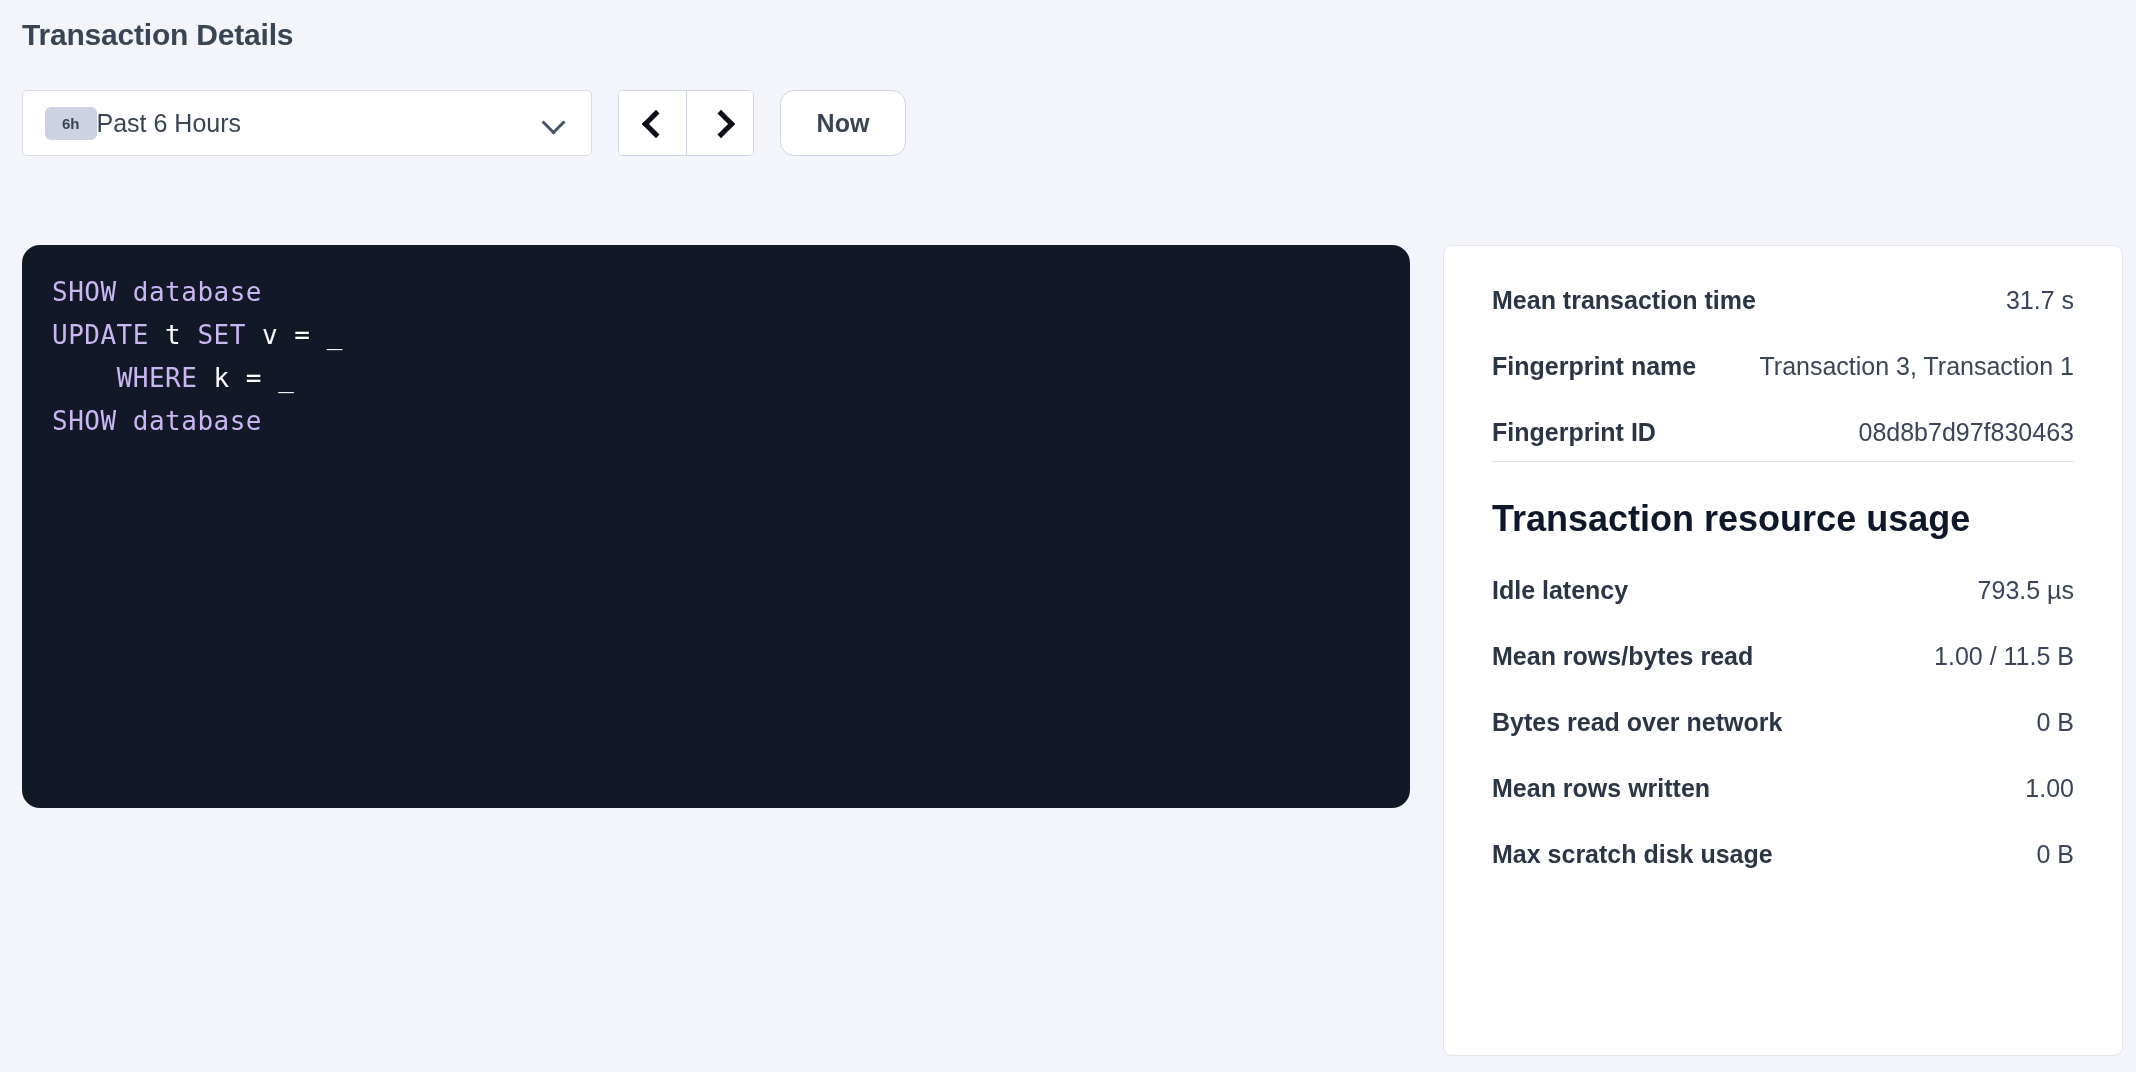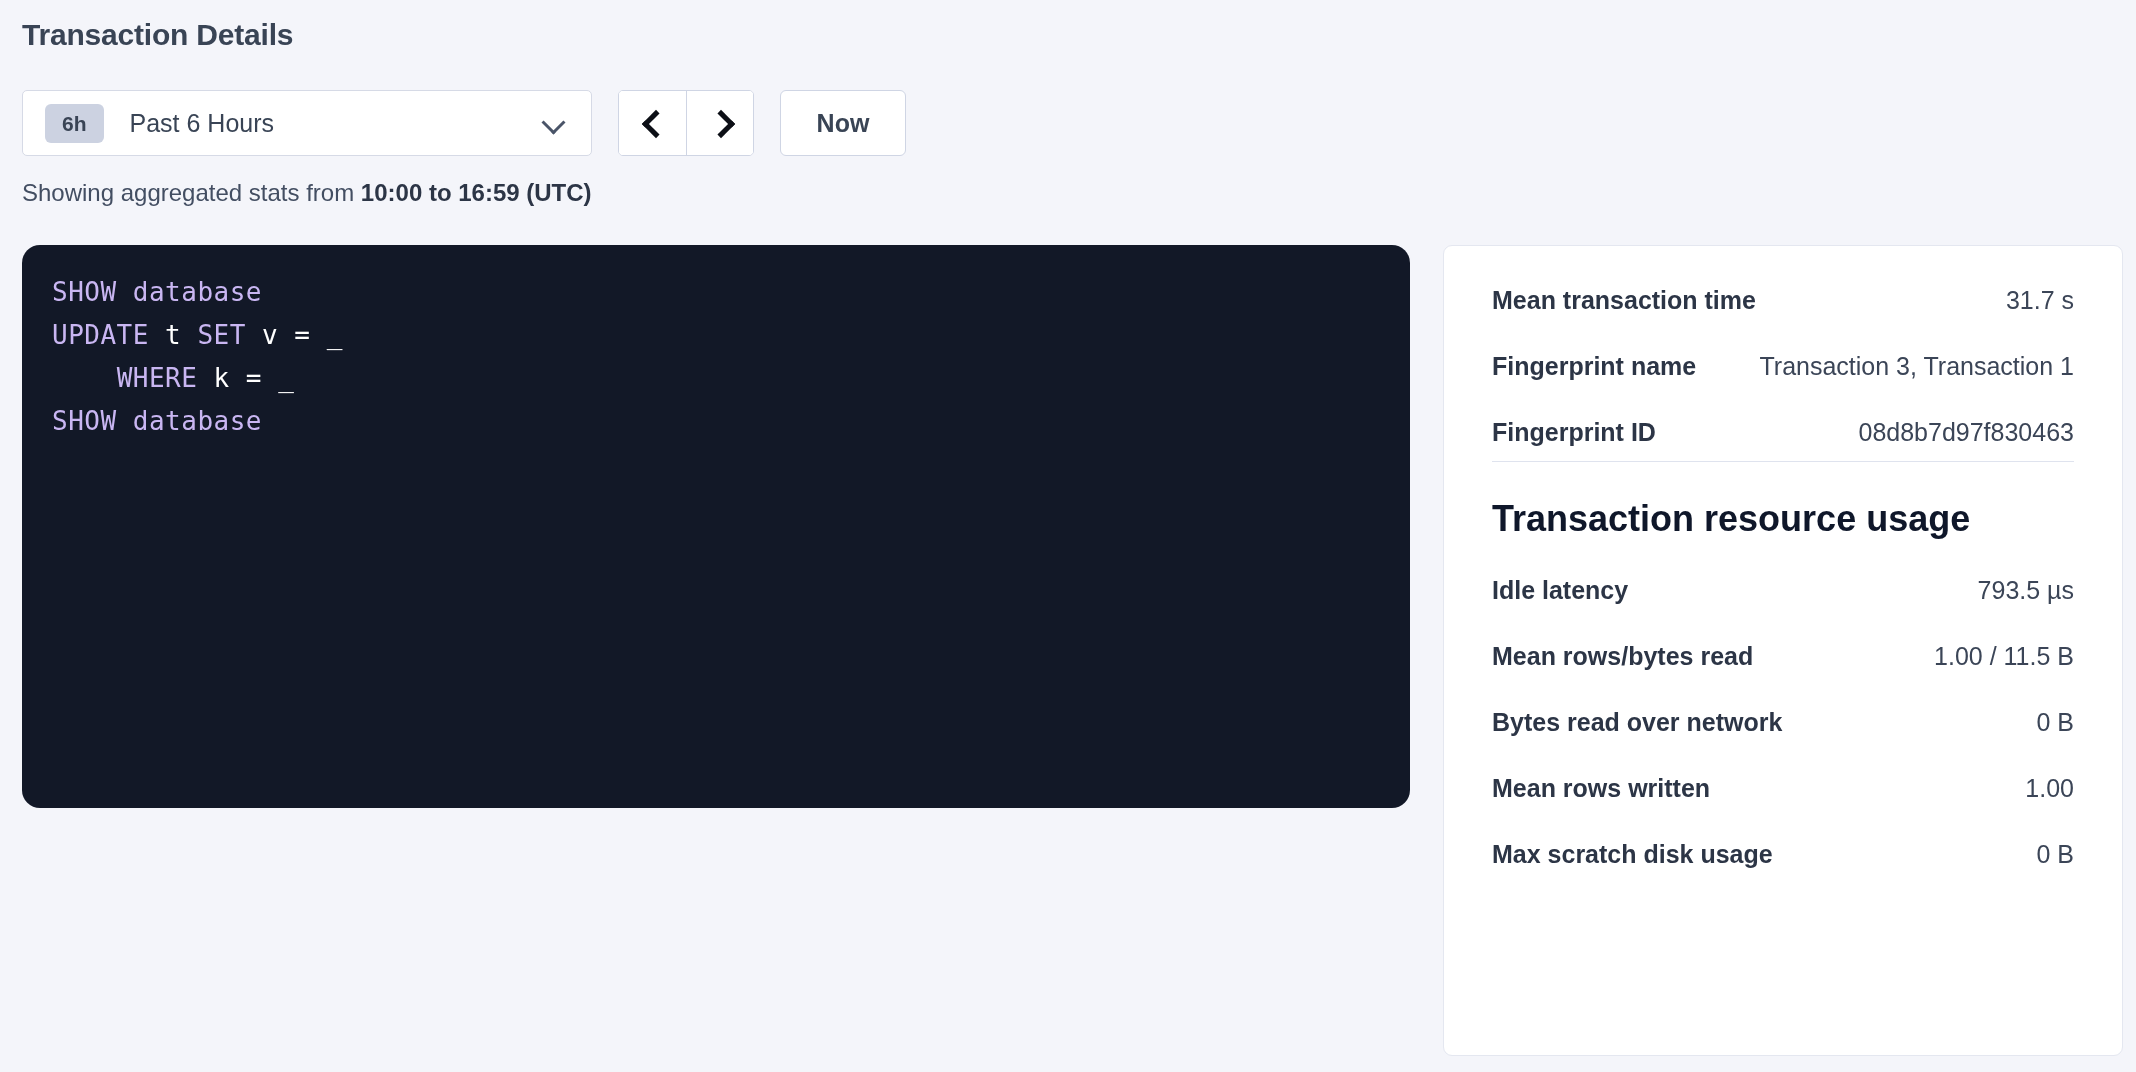--- a/index.html
+++ b/index.html
@@ -50,26 +50,25 @@
     border-radius: 5px;
     display: flex;
     align-items: center;
     padding: 0 22px 0 22px;
     cursor: pointer;
   }
 
   .range-badge {
     background: #ccd2e1;
     color: #394455;
-    font-size: 21px;
+    font-size: 15px;
     font-weight: bold;
     border-radius: 6px;
     padding: 9px 17px;
     line-height: 1;
-    margin-right: 26px;
   }
 
   .range-label {
     font-size: 25px;
     color: #394455;
     flex: 1;
   }
 
   .chevron-down {
     width: 22px;
@@ -128,21 +127,21 @@
     border-bottom: 5px solid #0c0f16;
   }
   .arrow.left::before  { transform: rotate(45deg); }
   .arrow.right::before { transform: rotate(225deg); left: 1px; }
 
   .now-btn {
     height: 66px;
     min-width: 126px;
     background: #ffffff;
     border: 1px solid #cfd5e4;
-    border-radius: 6px;
+    border-radius: 14px;
     font-family: "Liberation Sans", sans-serif;
     font-size: 25px;
     font-weight: bold;
     color: #394455;
     cursor: pointer;
     padding: 0 22px;
   }
 
   .stats-line {
     position: absolute;
@@ -247,23 +246,20 @@
         <span class="arrow left"></span>
       </button>
       <button class="nav-btn">
         <span class="arrow right"></span>
       </button>
     </div>
 
     <button class="now-btn">Now</button>
   </div>
 
-  <div class="stats-line">
-    <span>Showing aggregated stats from </span><b>10:00 to 16:59 (UTC)</b>
-  </div>
 
   <div class="code-panel">
     <div class="code-pre" id="code-pre"><div><span class="kw">SHOW</span><span class="id"> </span><span class="kw">database</span></div><div><span class="kw">UPDATE</span><span class="id"> t </span><span class="kw">SET</span><span class="id"> v = _</span></div><div><span class="id">    </span><span class="kw">WHERE</span><span class="id"> k = _</span></div><div><span class="kw">SHOW</span><span class="id"> </span><span class="kw">database</span></div></div>
   </div>
 
   <div class="detail-card">
     <div id="summary-list">
         <div class="kv-row">
           <span class="kv-key">Mean transaction time</span>
           <span class="kv-val">31.7 s</span>

